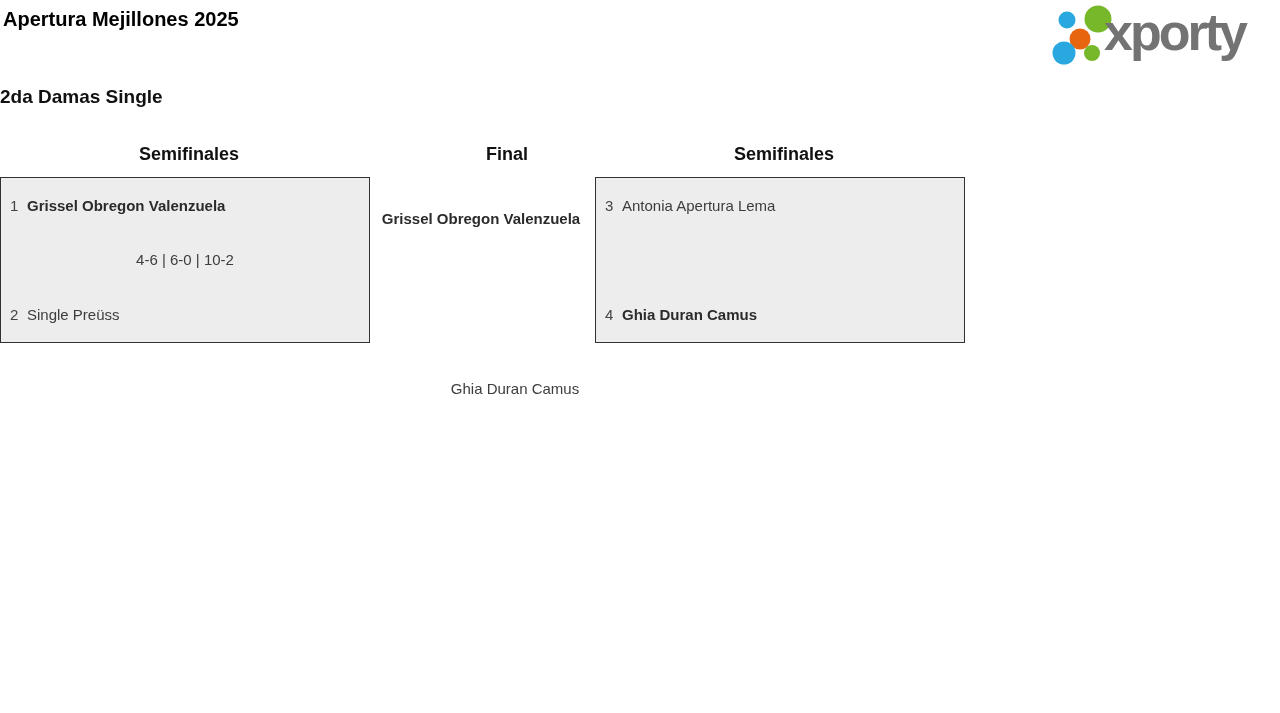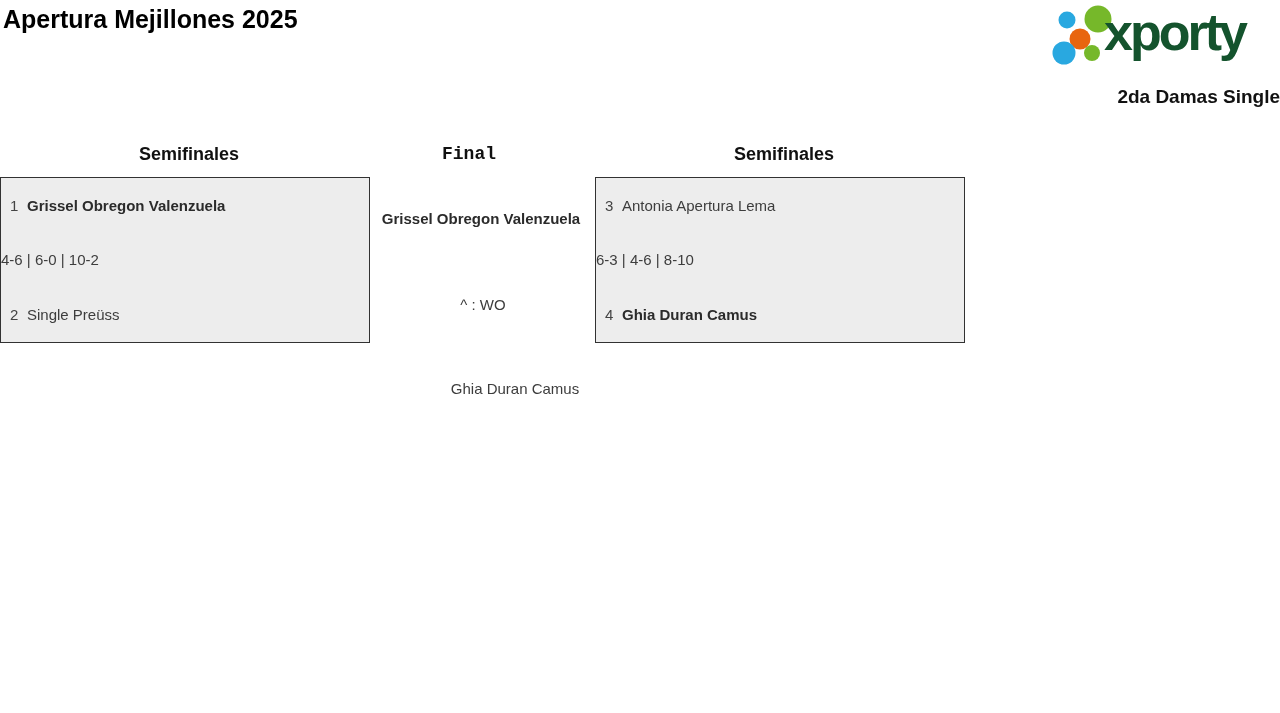--- a/index.html
+++ b/index.html
@@ -9,46 +9,46 @@
     font-family: "Liberation Sans", "DejaVu Sans", sans-serif;
     overflow: hidden;
     color: #000;
   }
   .page { position: relative; width: 1280px; height: 713px; }
   .abs { position: absolute; }
 
   
   .header-titles {
     left: 3px; top: 3px;
-    font-size: 25px; font-weight: 700;
+    font-size: 20px; font-weight: 700;
     line-height: 33px; color: #000;
   }
 
   
   .logo { left: 1048px; top: 4px; width: 230px; height: 66px; cursor: pointer; }
   .logo svg { position: absolute; left: 0; top: 0; }
   .wordmark {
     position: absolute; left: 56px; top: 2px;
     font-size: 52px; line-height: 52px;
     font-weight: 700; letter-spacing: -3px;
-    color: #14532d;
+    color: #737373;
   }
 
   
   .bracket-title {
     left: 0; top: 86px; width: 1280px;
-    text-align: right;
+    text-align: left;
     font-size: 19px; font-weight: 600; color: #111;
   }
   .round-header {
     top: 144px; text-align: center;
     font-size: 18px; font-weight: 600; color: #111; padding-left: 8px;
   }
   .rh-left  { left: 0;     width: 370px; }
-  .rh-final { left: 380px; width: 170px; font-family: Liberation Mono, monospace; }
+  .rh-final { left: 418px; width: 170px; }
   .rh-right { left: 595px; width: 370px; }
 
   
   .match-box {
     top: 177px; width: 370px; height: 166px;
     background: #EDEDED;
     border: 1.5px solid #323232;
     cursor: pointer;
   }
   .mb-left  { left: 0; }
@@ -59,21 +59,21 @@
     font-size: 15px; line-height: 19px; color: #3D3D3D;
     display: flex; align-items: baseline;
     white-space: nowrap; overflow: hidden;
   }
   .player-row .seed { flex: 0 0 17px; width: 17px; color: #444; }
   .winner .name { font-weight: 700; color: #2B2B2B; }
   .row1 { top: 18px; }
   .row2 { top: 127px; }
   .rowscore {
     position: absolute; left: 0; top: 72px; width: 100%;
-    font-size: 15px; line-height: 19px; color: #3D3D3D;
+    text-align: center; font-size: 15px; line-height: 19px; color: #3D3D3D;
   }
 
   
   .final-slot {
     text-align: center;
     font-size: 15px; line-height: 19px; color: #3D3D3D;
     white-space: nowrap;
   }
   .final-top    { left: 371px; top: 209px; width: 220px; font-weight: 700; color: #2B2B2B; }
   .final-score  { left: 373px; top: 295px; width: 220px; }
@@ -111,28 +111,26 @@
       <span class="name">Grissel Obregon Valenzuela</span>
     </div>
     <div class="rowscore">4-6 | 6-0 | 10-2</div>
     <div class="player-row row2">
       <span class="seed">2</span>
       <span class="name">Single Preüss</span>
     </div>
   </div>
 
   <div class="abs final-slot final-top">Grissel Obregon Valenzuela</div>
-  <div class="abs final-slot final-score">^ : WO</div>
   <div class="abs final-slot final-bottom">Ghia Duran Camus</div>
 
   <div class="abs match-box mb-right">
     <div class="player-row row1">
       <span class="seed">3</span>
       <span class="name">Antonia Apertura Lema</span>
     </div>
-    <div class="rowscore">6-3 | 4-6 | 8-10</div>
     <div class="player-row row2 winner">
       <span class="seed">4</span>
       <span class="name">Ghia Duran Camus</span>
     </div>
   </div>
 
 </div>
 
 </body></html>

